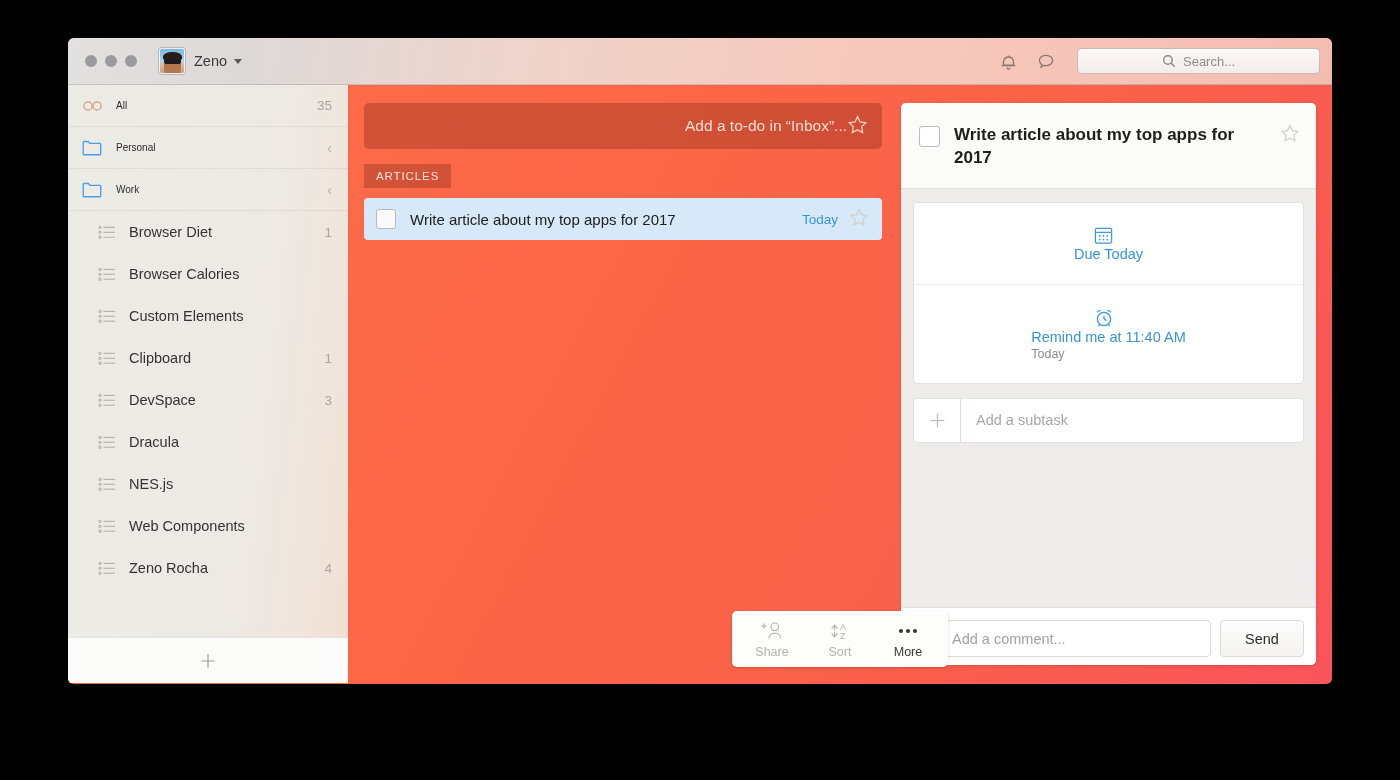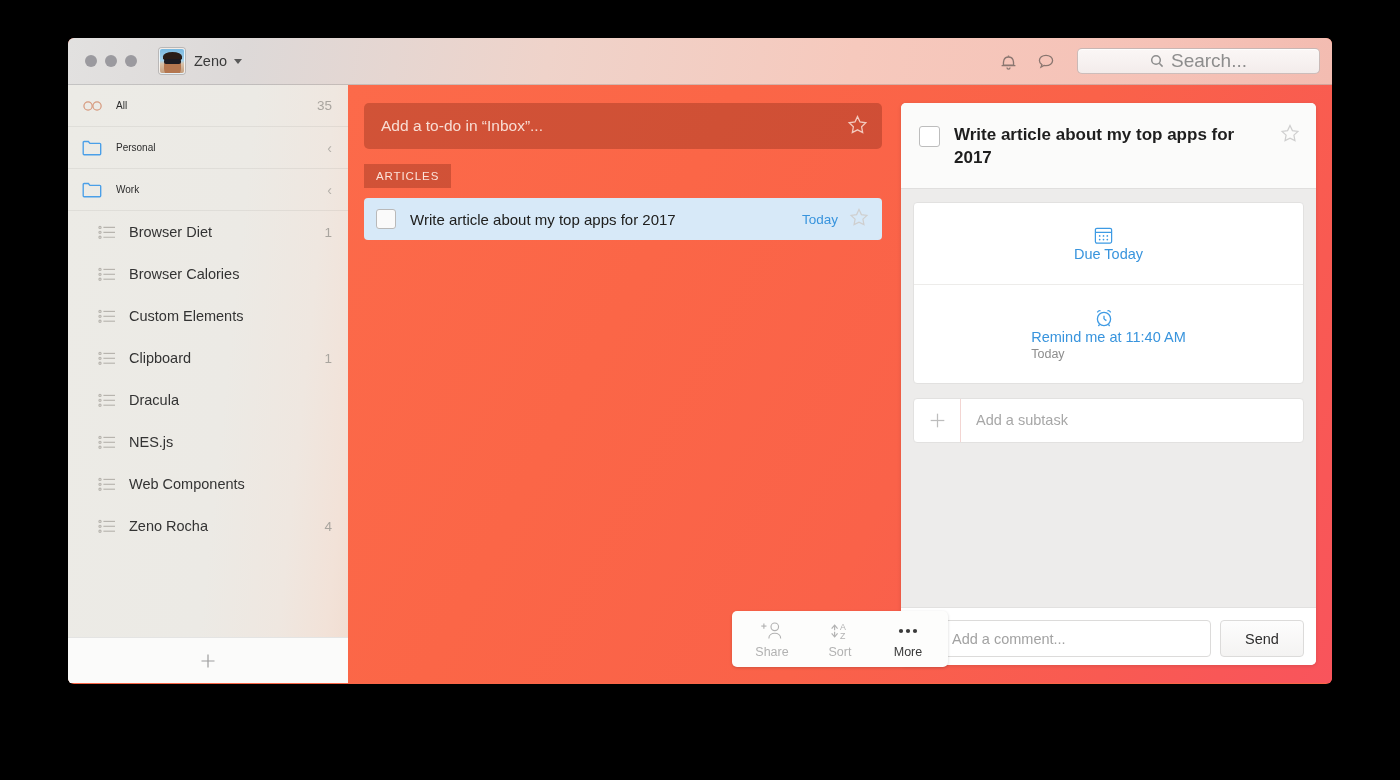--- a/index.html
+++ b/index.html
@@ -71,21 +71,21 @@
   }
   #search-box {
     margin-left: 12px;
     width: 243px; height: 26px;
     background: linear-gradient(#fbf7f6, #f3eceb);
     border: 1px solid rgba(140,110,105,0.42);
     border-radius: 5px;
     display: flex; align-items: center; justify-content: center; gap: 7px;
     box-shadow: inset 0 1px 1px rgba(255,255,255,0.9);
   }
-  #search-placeholder { font-size: 19px; color: #8d8d8d; }
+  #search-placeholder { font-size: 13px; color: #8d8d8d; }
 
   
   #body-row { display: flex; height: 598px; }
 
   
   #sidebar {
     width: 280px; height: 598px;
     background: linear-gradient(96deg, #ecebe6 0%, #eceae5 55%, #efe7e0 78%, #f2e2d8 92%, #f1ddd1 100%);
     display: flex; flex-direction: column;
     position: relative;
@@ -122,21 +122,21 @@
   }
   #list-col { width: 518px; display: flex; flex-direction: column; }
 
   #add-todo {
     height: 46px; background: rgba(110,30,12,0.30);
     border-radius: 5px;
     display: flex; align-items: center;
     padding: 0 14px 0 17px;
     margin-bottom: 15px;
   }
-  #add-todo-placeholder { font-size: 15.5px; color: #f8ddd4; flex: 1; }
+  #add-todo-placeholder { font-size: 15.5px; color: #f8ddd4; flex: 1; text-align: right; }
 
   #group-chip {
     display: inline-block; align-self: flex-start;
     background: rgba(110,30,12,0.30);
     color: #fbe2da; font-size: 11.5px; letter-spacing: 0.9px;
     padding: 6px 12px 6px 12px;
     border-radius: 0;
     margin-bottom: 10px;
     font-weight: 500;
   }
@@ -380,20 +380,34 @@
   <circle cx="2" cy="2.4" r="1.1"></circle>
                 <line x1="5.4" y1="2.4" x2="17" y2="2.4"></line>
   <circle cx="2" cy="7.3" r="1.1"></circle>
                 <line x1="5.4" y1="7.3" x2="17" y2="7.3"></line>
   <circle cx="2" cy="12.2" r="1.1"></circle>
                 <line x1="5.4" y1="12.2" x2="17" y2="12.2"></line>
               </svg>
             </span>
     <span class="label">Clipboard</span>
             <span class="count">1</span>
+          </div>
+          <div class="srow sub">
+            <span class="sicon">
+              <svg width="18" height="15" viewBox="0 0 18 15" fill="none" stroke="#b7b4ae" stroke-width="1.15">
+  <circle cx="2" cy="2.4" r="1.1"></circle>
+                <line x1="5.4" y1="2.4" x2="17" y2="2.4"></line>
+  <circle cx="2" cy="7.3" r="1.1"></circle>
+                <line x1="5.4" y1="7.3" x2="17" y2="7.3"></line>
+  <circle cx="2" cy="12.2" r="1.1"></circle>
+                <line x1="5.4" y1="12.2" x2="17" y2="12.2"></line>
+              </svg>
+            </span>
+    <span class="label">DevSpace</span>
+            <span class="count">3</span>
           </div>
           <div class="srow sub">
             <span class="sicon">
               <svg width="18" height="15" viewBox="0 0 18 15" fill="none" stroke="#b7b4ae" stroke-width="1.15">
   <circle cx="2" cy="2.4" r="1.1"></circle>
                 <line x1="5.4" y1="2.4" x2="17" y2="2.4"></line>
   <circle cx="2" cy="7.3" r="1.1"></circle>
                 <line x1="5.4" y1="7.3" x2="17" y2="7.3"></line>
   <circle cx="2" cy="12.2" r="1.1"></circle>
                 <line x1="5.4" y1="12.2" x2="17" y2="12.2"></line>

